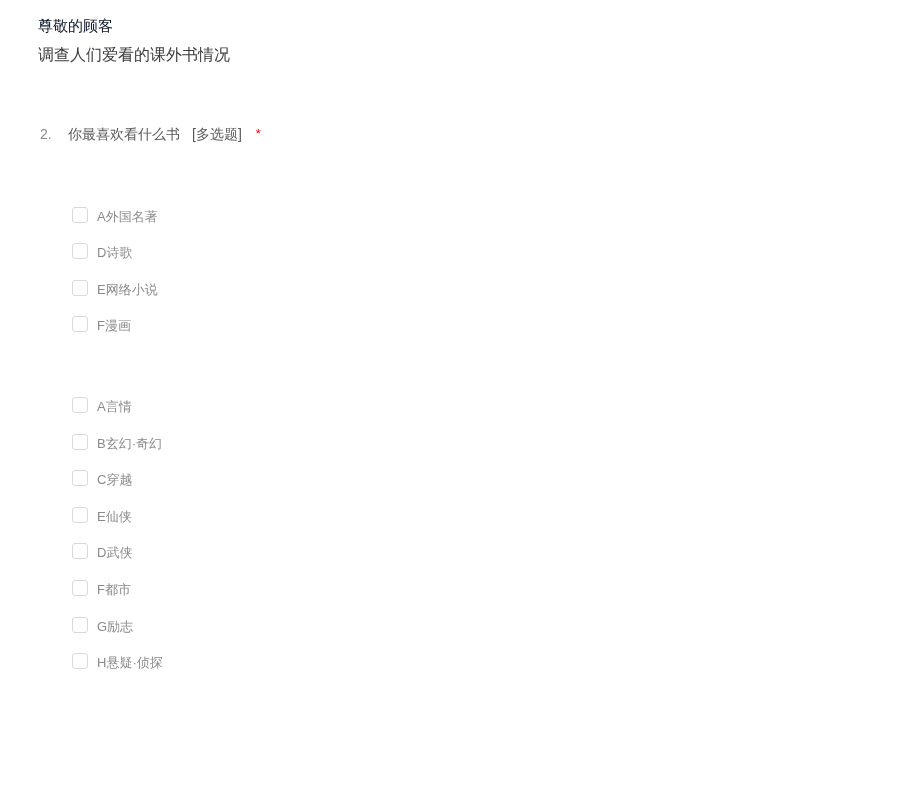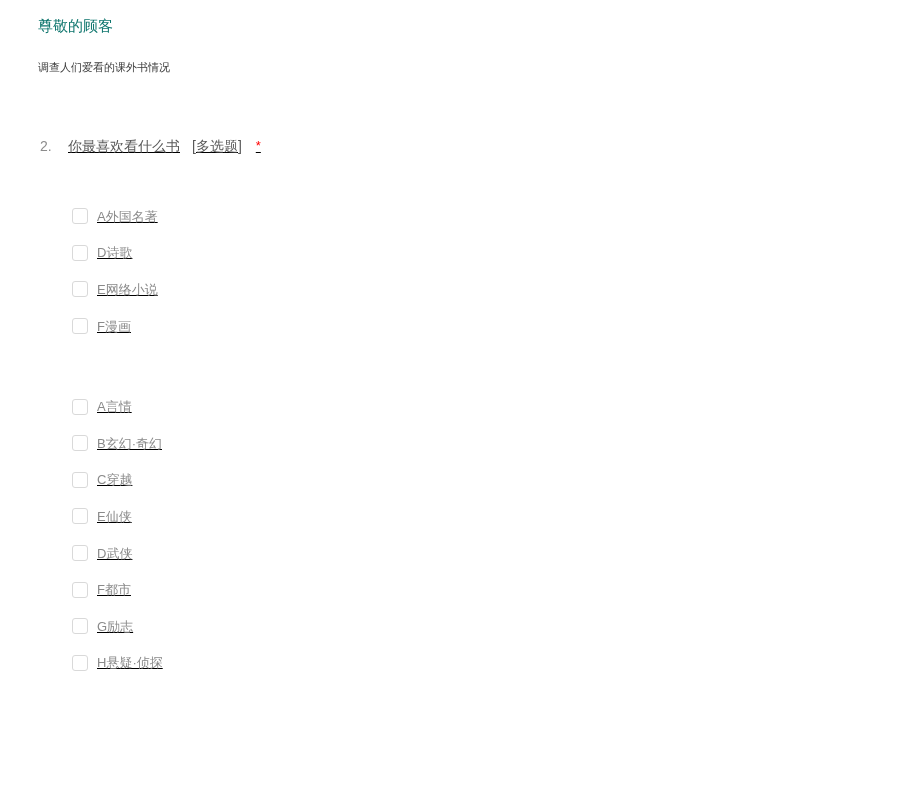--- a/index.html
+++ b/index.html
@@ -12,30 +12,30 @@
   }
   .page {
     width: 900px;
     height: 800px;
     padding: 18px 0 0 38px;
     background: #ffffff;
   }
   .title {
     font-size: 15px;
     line-height: 15px;
-    color: #0f766e;
+    color: #0f172a;
     font-weight: 400;
   }
   .subtitle {
-    margin-top: 28px;
-    font-size: 11px;
+    margin-top: 16px;
+    font-size: 16px;
     line-height: 12px;
     color: #3b3b3b;
   }
-  .question { margin-top: 42px; text-decoration: underline; }
+  .question { margin-top: 42px; }
   .question.first { margin-top: 66px; }
   .q-header {
     font-size: 14px;
     line-height: 14px;
     color: #595959;
     white-space: nowrap;
   }
   .q-num {
     display: inline-block;
     width: 28px;
@@ -48,21 +48,21 @@
     margin-left: 14px;
     color: var(--required-color, #ff0000);
     font-size: 13px;
     position: relative;
     top: -1px;
   }
   .options { margin-top: 44px; }
   .option {
     height: 36.6px;
     display: flex;
-    align-items: center;
+    align-items: flex-end;
     padding-left: 34px;
     cursor: pointer;
   }
   .checkbox {
     width: 16px;
     height: 16px;
     flex: 0 0 16px;
     border: 1px solid var(--checkbox-border, #d9d9d9);
     border-radius: 3px;
     background: #ffffff;

